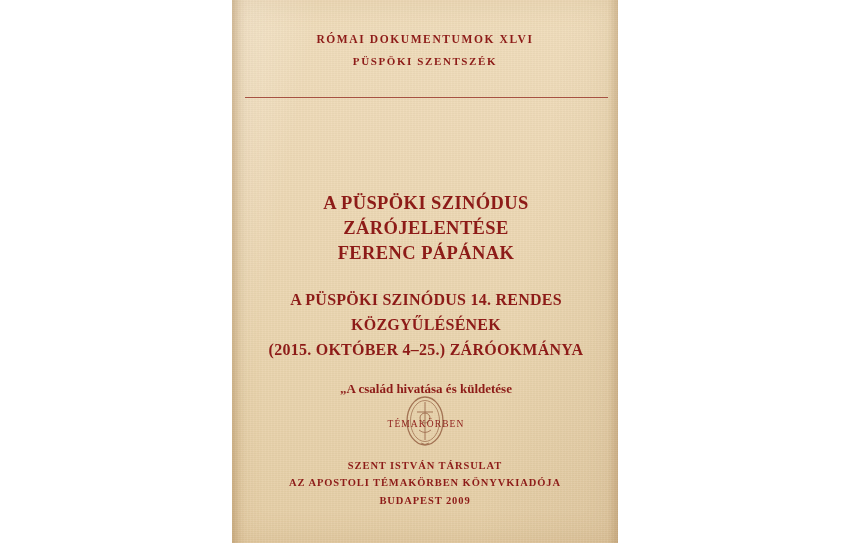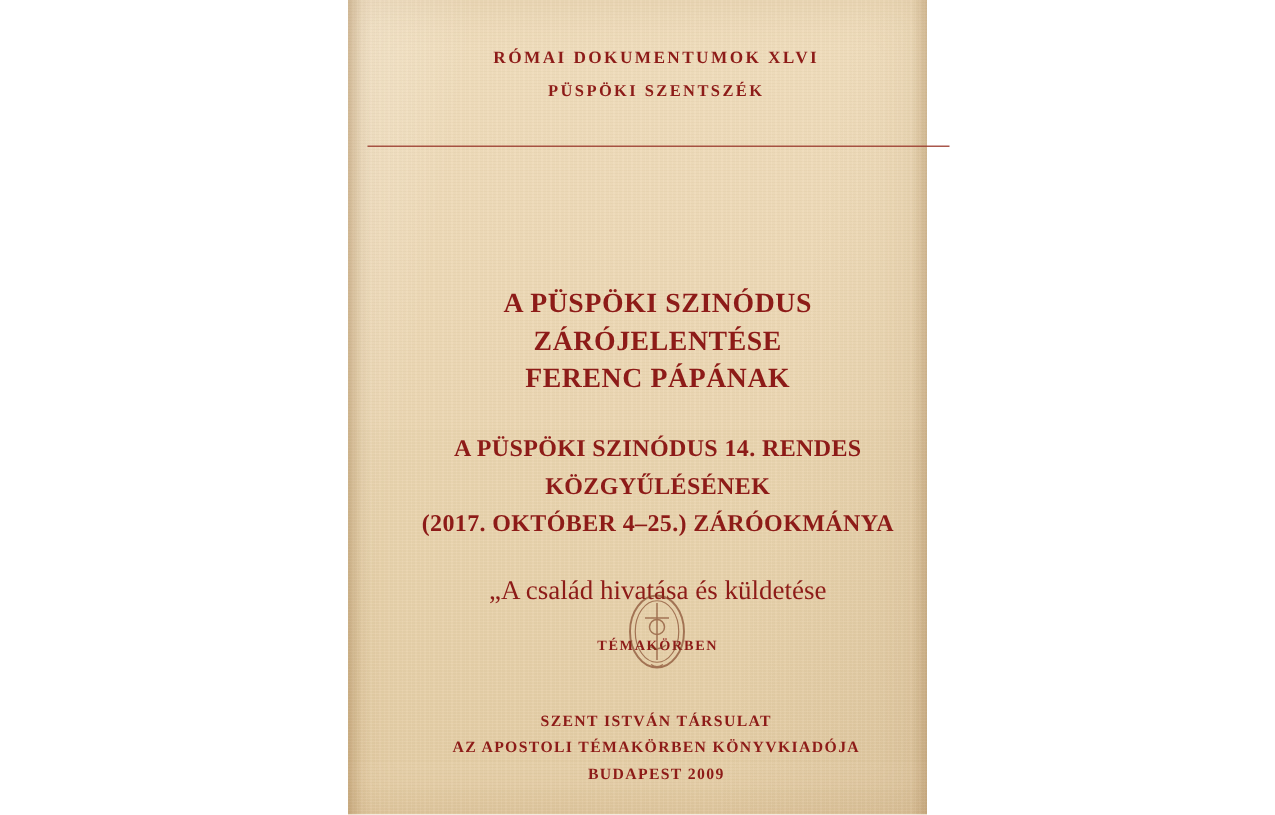--- a/index.html
+++ b/index.html
@@ -61,21 +61,20 @@
     pointer-events: none;
   }
 
   .content {
     position: relative;
     z-index: 2;
     width: 100%;
     height: 100%;
     text-align: center;
     color: #8a1a18;
-    padding-left: 25px;
   }
 
   
   .series {
     position: absolute;
     top: 33px;
     left: 0;
     right: 0;
   }
   .series .line1 {
@@ -119,48 +118,48 @@
   .subtitle {
     margin-top: 22px;
     font-size: 16px;
     font-weight: bold;
     letter-spacing: 0.25px;
     line-height: 1.55;
     color: #8d1b18;
   }
   .quote {
     margin-top: 18px;
-    font-size: 18px;
-    font-weight: normal;
+    font-size: 13px;
+    font-weight: bold;
     line-height: 1.45;
     color: #8d1b18;
   }
   .topic {
     margin-top: 20px;
     font-size: 9.5px;
-    font-weight: bold;
+    font-weight: normal;
     letter-spacing: 1.1px;
     color: #8d1b18;
   }
 
   
   .logo {
     position: absolute;
     top: 390px;
     left: 50%;
     transform: translateX(-50%);
     width: 56px;
     height: 62px;
     opacity: 0.62;
   }
 
   
   .imprint {
     position: absolute;
-    bottom: 18px;
+    bottom: 34px;
     left: 0;
     right: 0;
     font-size: 10.5px;
     font-weight: bold;
     letter-spacing: 0.9px;
     line-height: 1.65;
     color: #8d1b18;
   }
 </style>
 </head>
@@ -181,21 +180,21 @@
       <div class="series-rule"></div>
 
       <div class="titleblock">
         <div class="main-title">
           <div>A PÜSPÖKI SZINÓDUS ZÁRÓJELENTÉSE</div>
           <div>FERENC PÁPÁNAK</div>
         </div>
 
         <div class="subtitle">
           <div>A PÜSPÖKI SZINÓDUS 14. RENDES KÖZGYŰLÉSÉNEK</div>
-          <div>(2017. OKTÓBER 4–25.) ZÁRÓOKMÁNYA</div>
+          <div>(2015. OKTÓBER 4–25.) ZÁRÓOKMÁNYA</div>
         </div>
 
         <div class="quote">
           <div>„A család hivatása és küldetése</div>
         </div>
 
         <div class="topic">TÉMAKÖRBEN</div>
       </div>
 
       <div class="logo">

